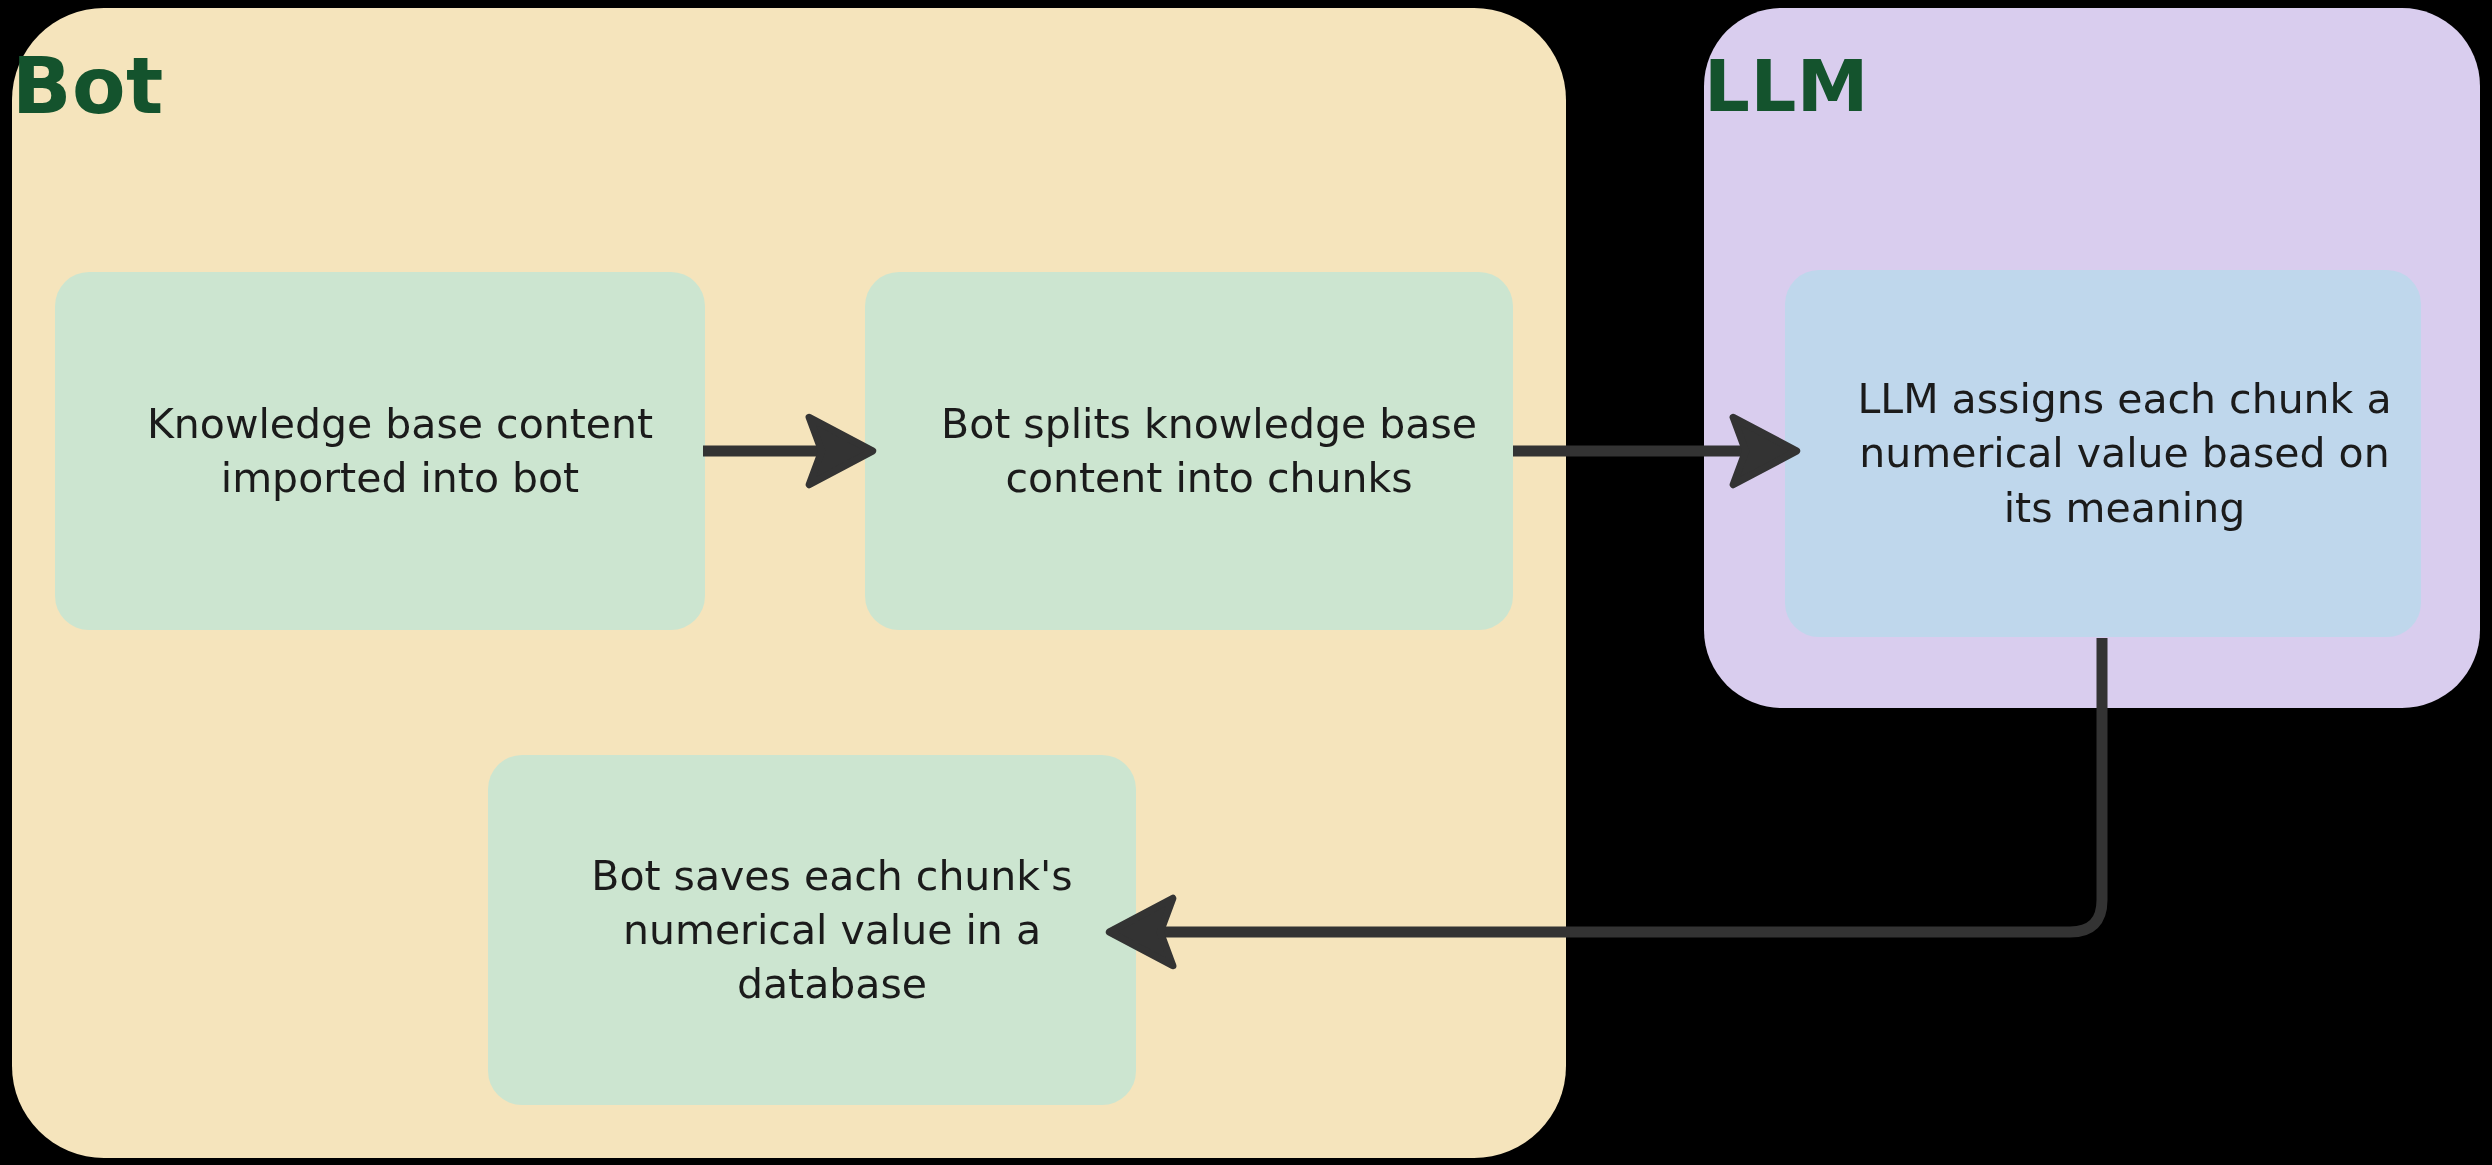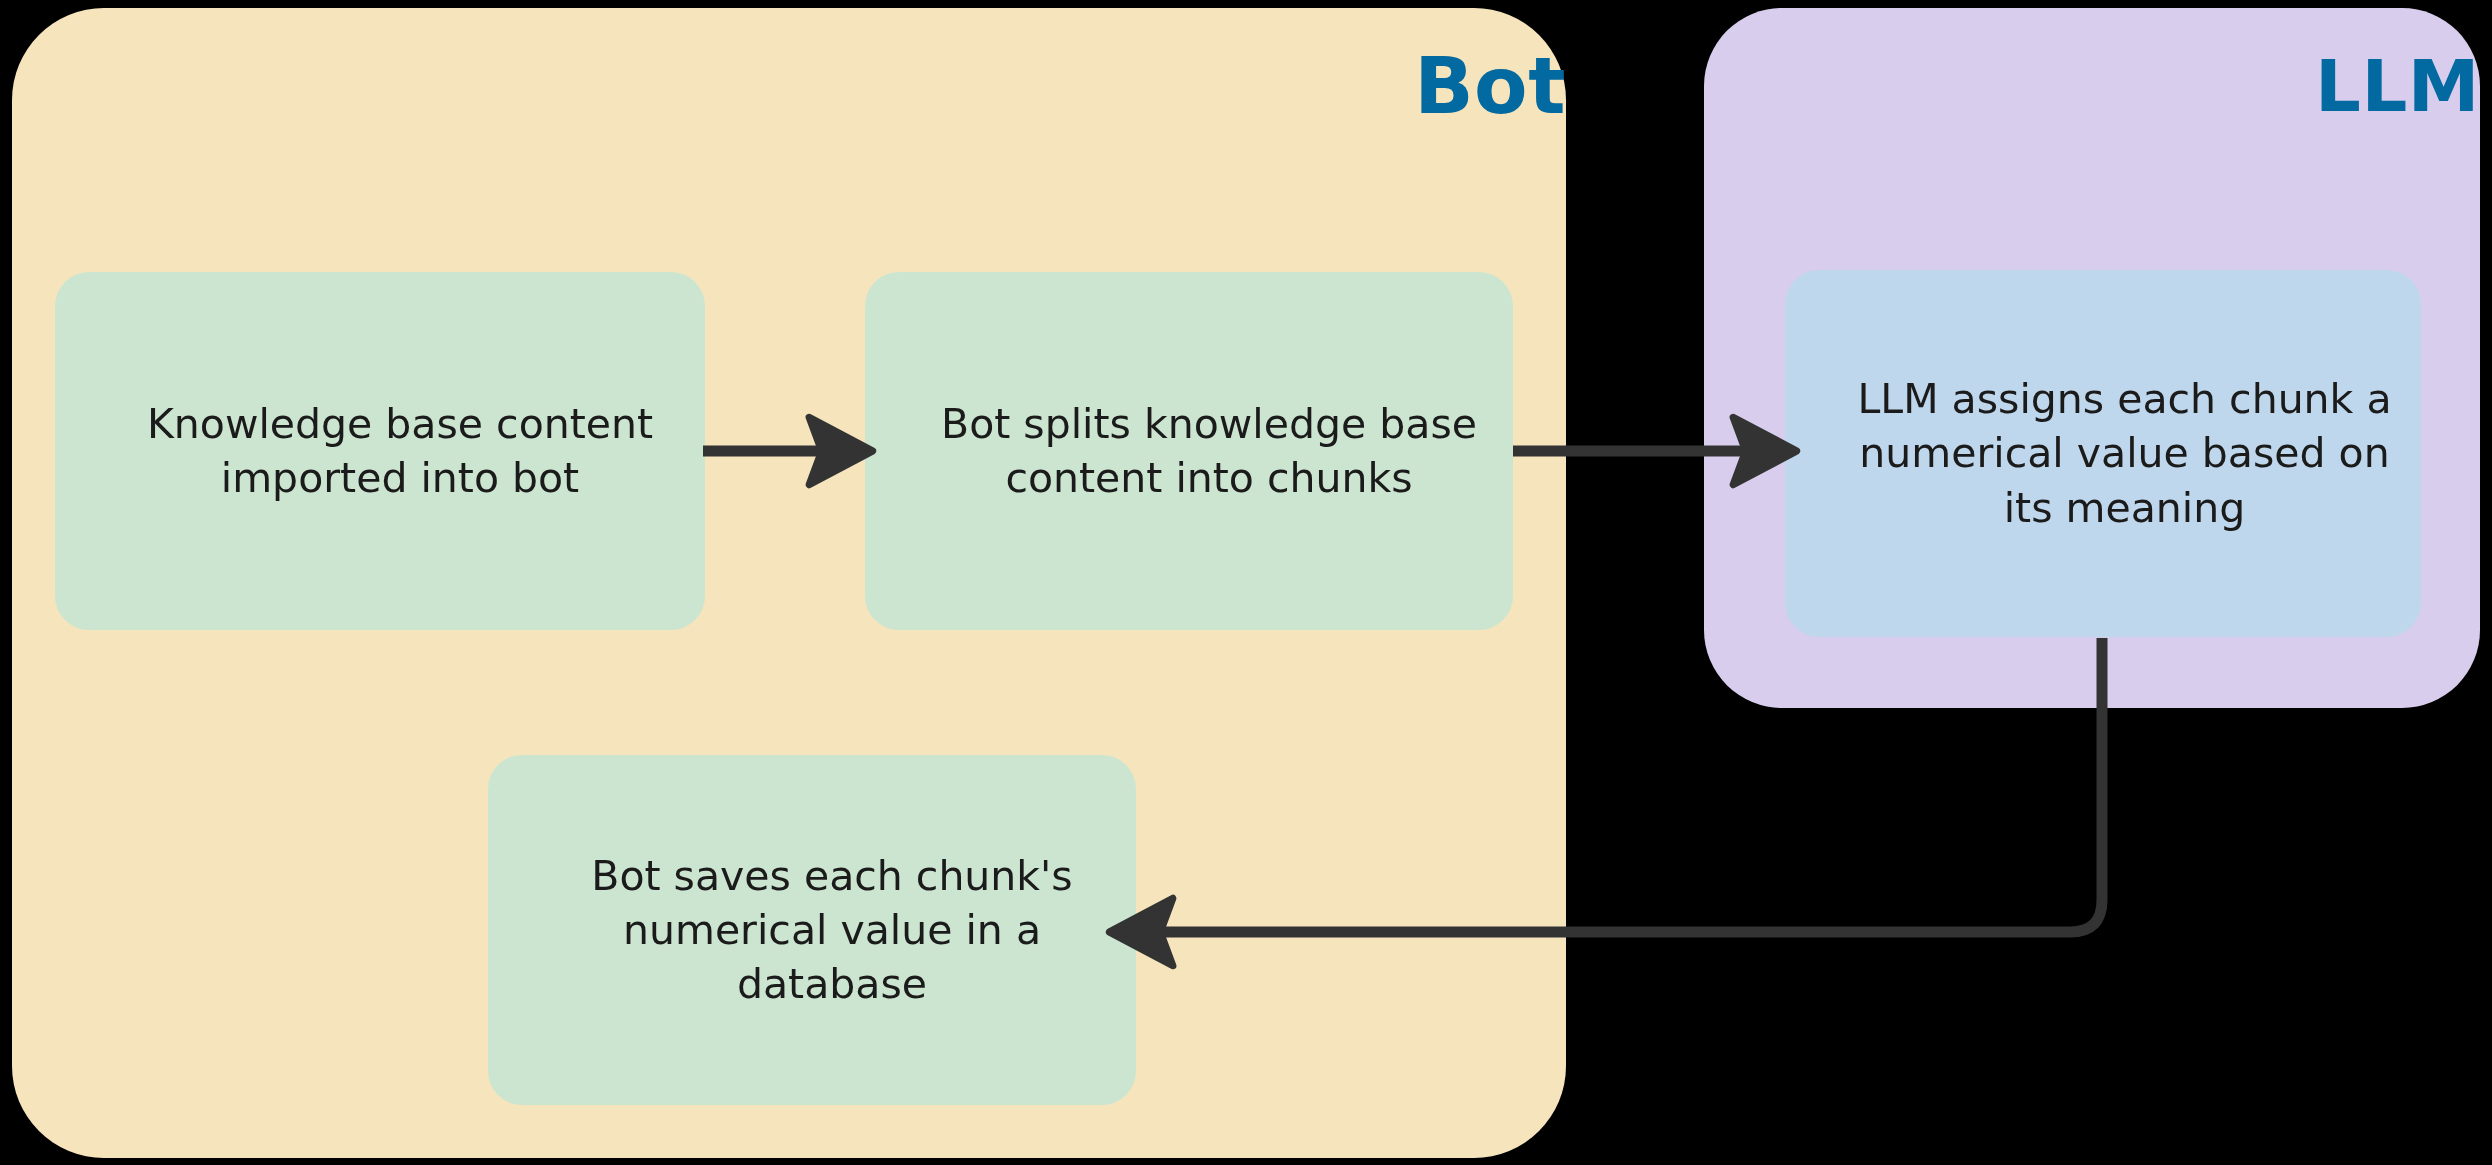--- a/index.html
+++ b/index.html
@@ -2,22 +2,22 @@
 <html><head>
 <meta charset="utf-8">
 <style>
   html,body{margin:0;padding:0;background:#000;}
   body{width:2492px;height:1165px;position:relative;overflow:hidden;
        font-family:"DejaVu Sans","Liberation Sans",sans-serif;}
 
   #canvas{position:absolute;left:0;top:0;width:2492px;height:1165px;background:#000000;}
 
   .panel{position:absolute;box-sizing:border-box;}
-  .panel-title{position:absolute;width:100%;text-align:right;font-weight:bold;
-               color:#0369a1;letter-spacing:0.5px;}
+  .panel-title{position:absolute;width:100%;text-align:left;font-weight:bold;
+               color:#14532d;letter-spacing:0.5px;}
 
   #bot-panel{left:12px;top:8px;width:1554px;height:1150px;background:#f5e4bc;border-radius:92px;}
   #bot-panel .panel-title{top:34px;font-size:78px;line-height:88px;}
 
   #llm-panel{left:1704px;top:8px;width:776px;height:700px;background:#d9cdee;border-radius:78px;}
   #llm-panel .panel-title{top:34px;font-size:72px;line-height:88px;}
 
   .node{position:absolute;display:flex;align-items:center;justify-content:center;
         box-sizing:border-box;border-radius:34px;text-align:center;}
   .node .node-label{display:block;width:100%;color:#1b1b1b;

